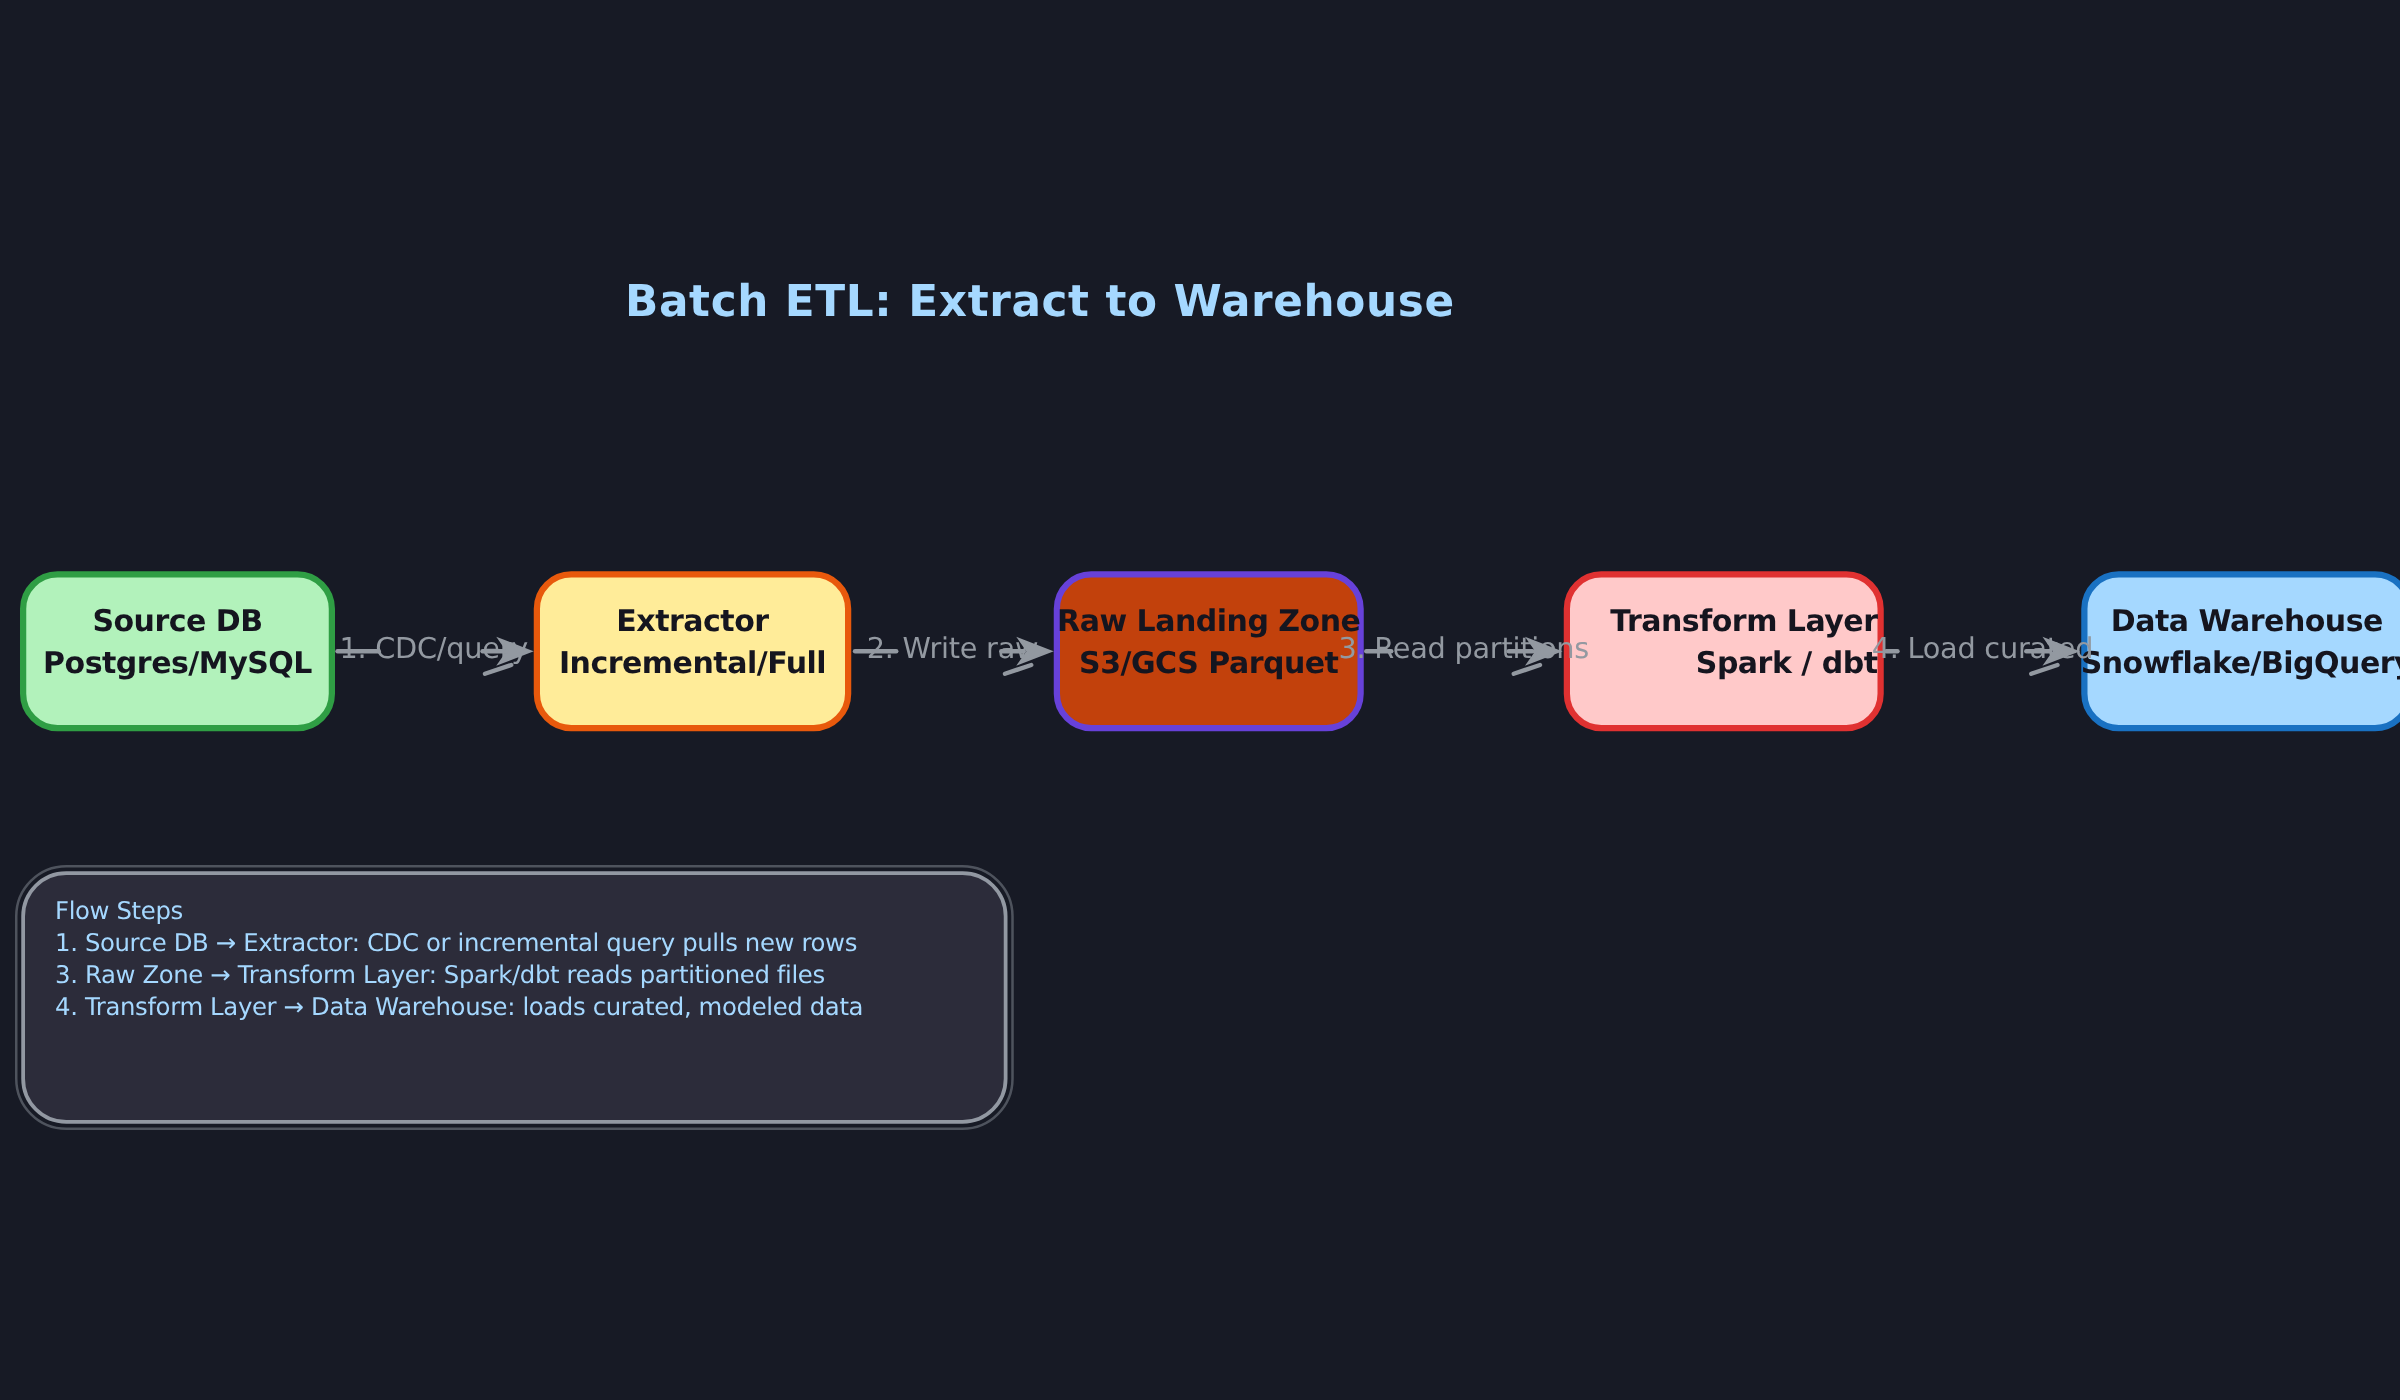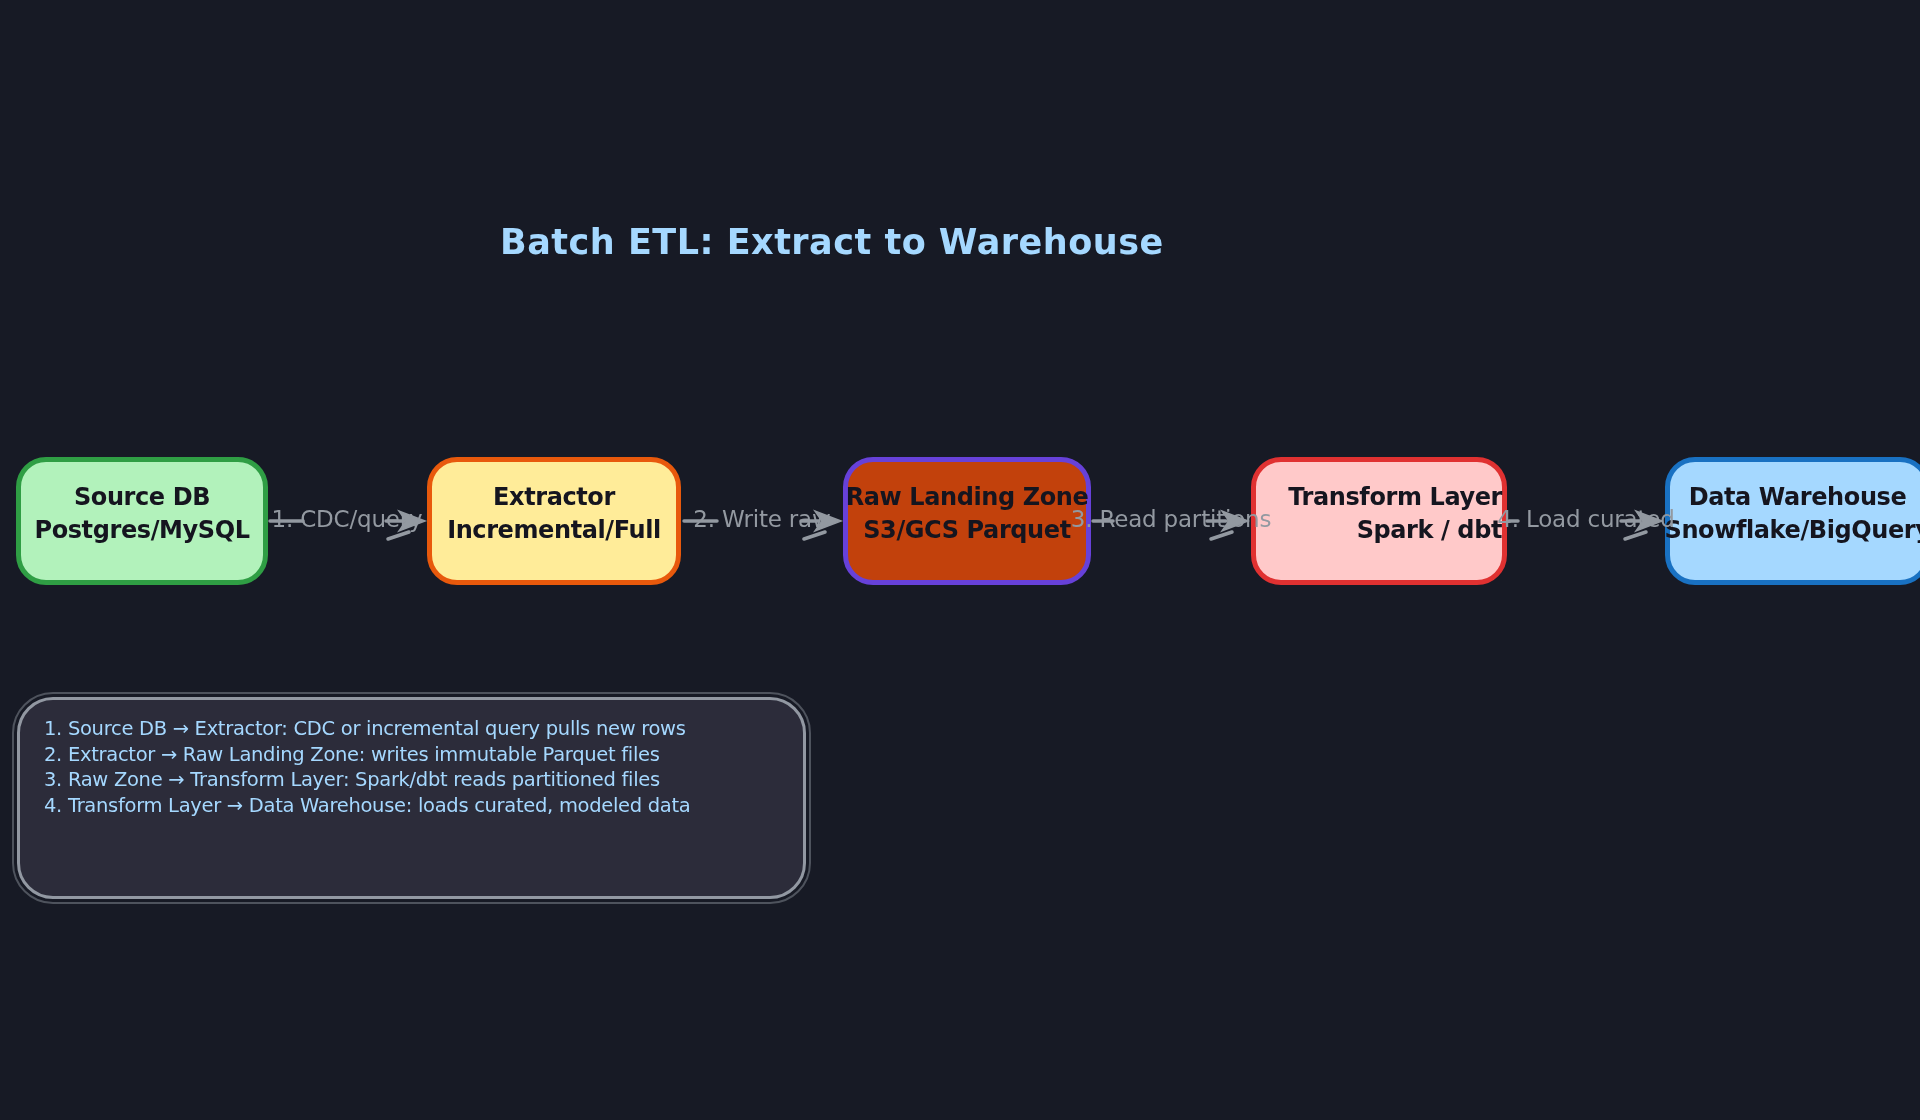--- a/index.html
+++ b/index.html
@@ -115,19 +115,19 @@
     <span>Data Warehouse</span>
     <span>Snowflake/BigQuery</span>
   </div>
 
   <div class="edge-label edge-label-1">1. CDC/query</div>
   <div class="edge-label edge-label-2">2. Write raw</div>
   <div class="edge-label edge-label-3">3. Read partitions</div>
   <div class="edge-label edge-label-4">4. Load curated</div>
 
   <div class="flow-panel">
+    <div>Flow Steps</div>
     <div>1. Source DB → Extractor: CDC or incremental query pulls new rows</div>
-    <div>2. Extractor → Raw Landing Zone: writes immutable Parquet files</div>
     <div>3. Raw Zone → Transform Layer: Spark/dbt reads partitioned files</div>
     <div>4. Transform Layer → Data Warehouse: loads curated, modeled data</div>
   </div>
 
 </div>
 
 </body></html>

